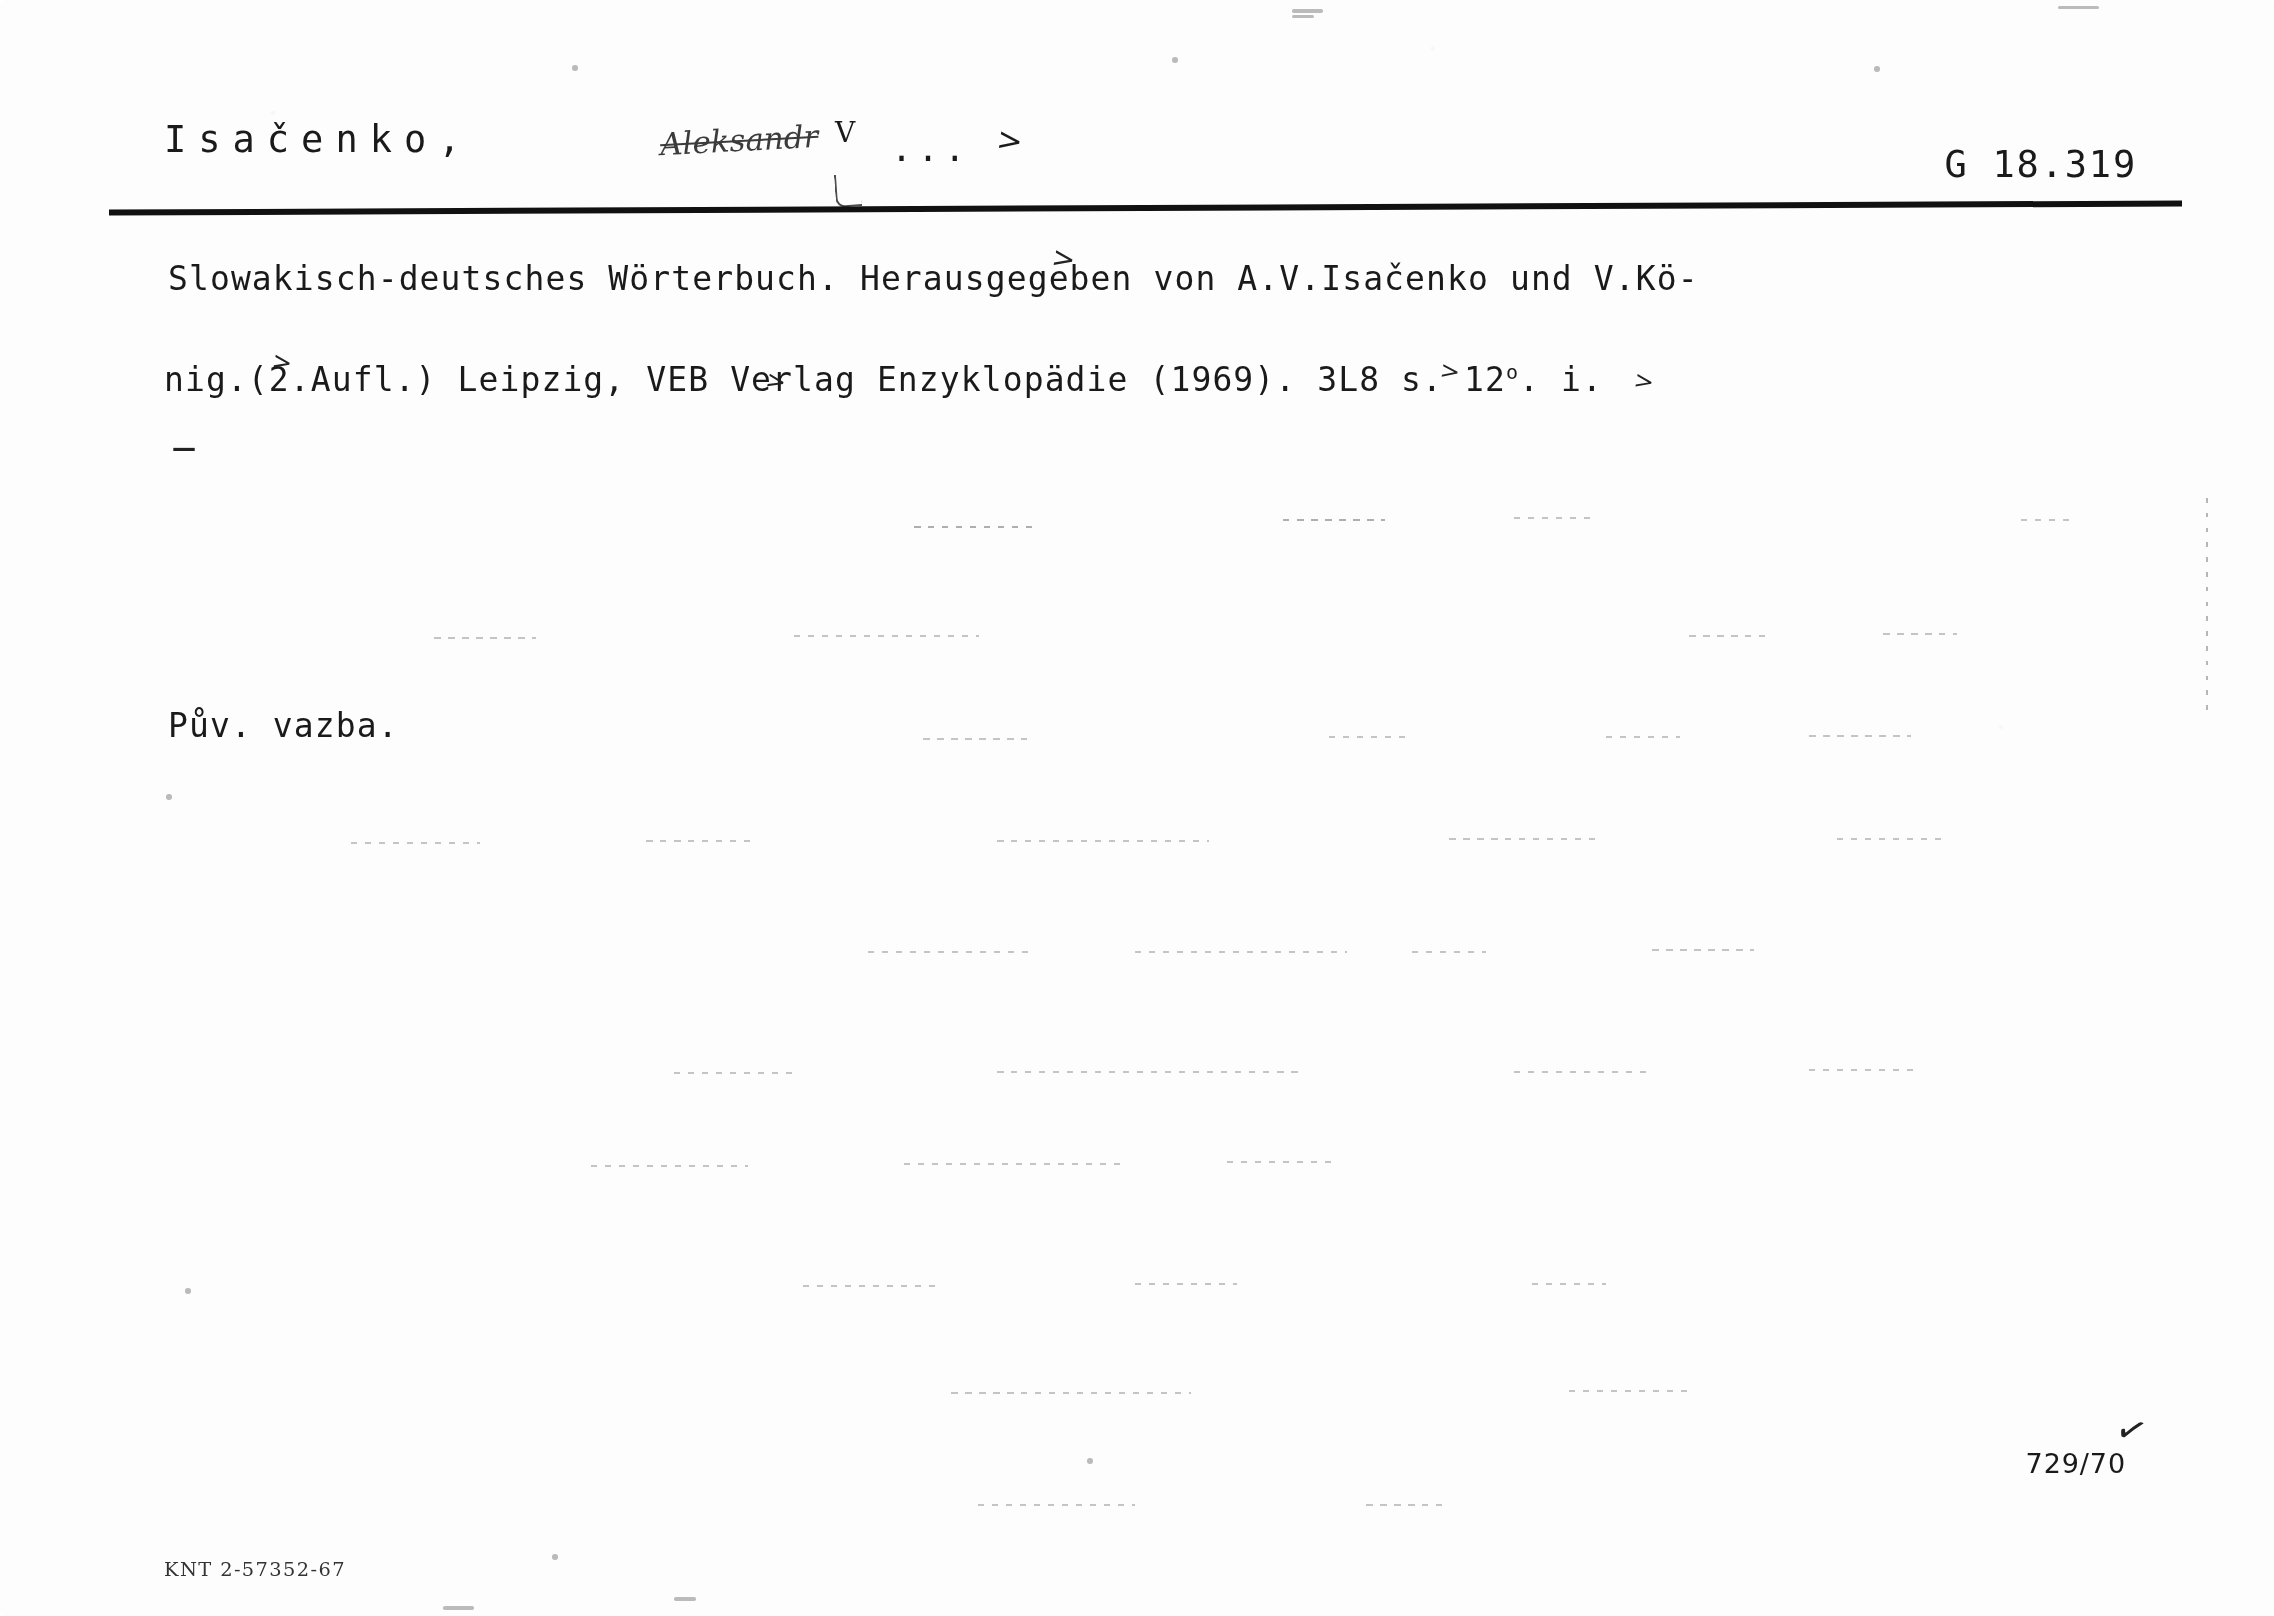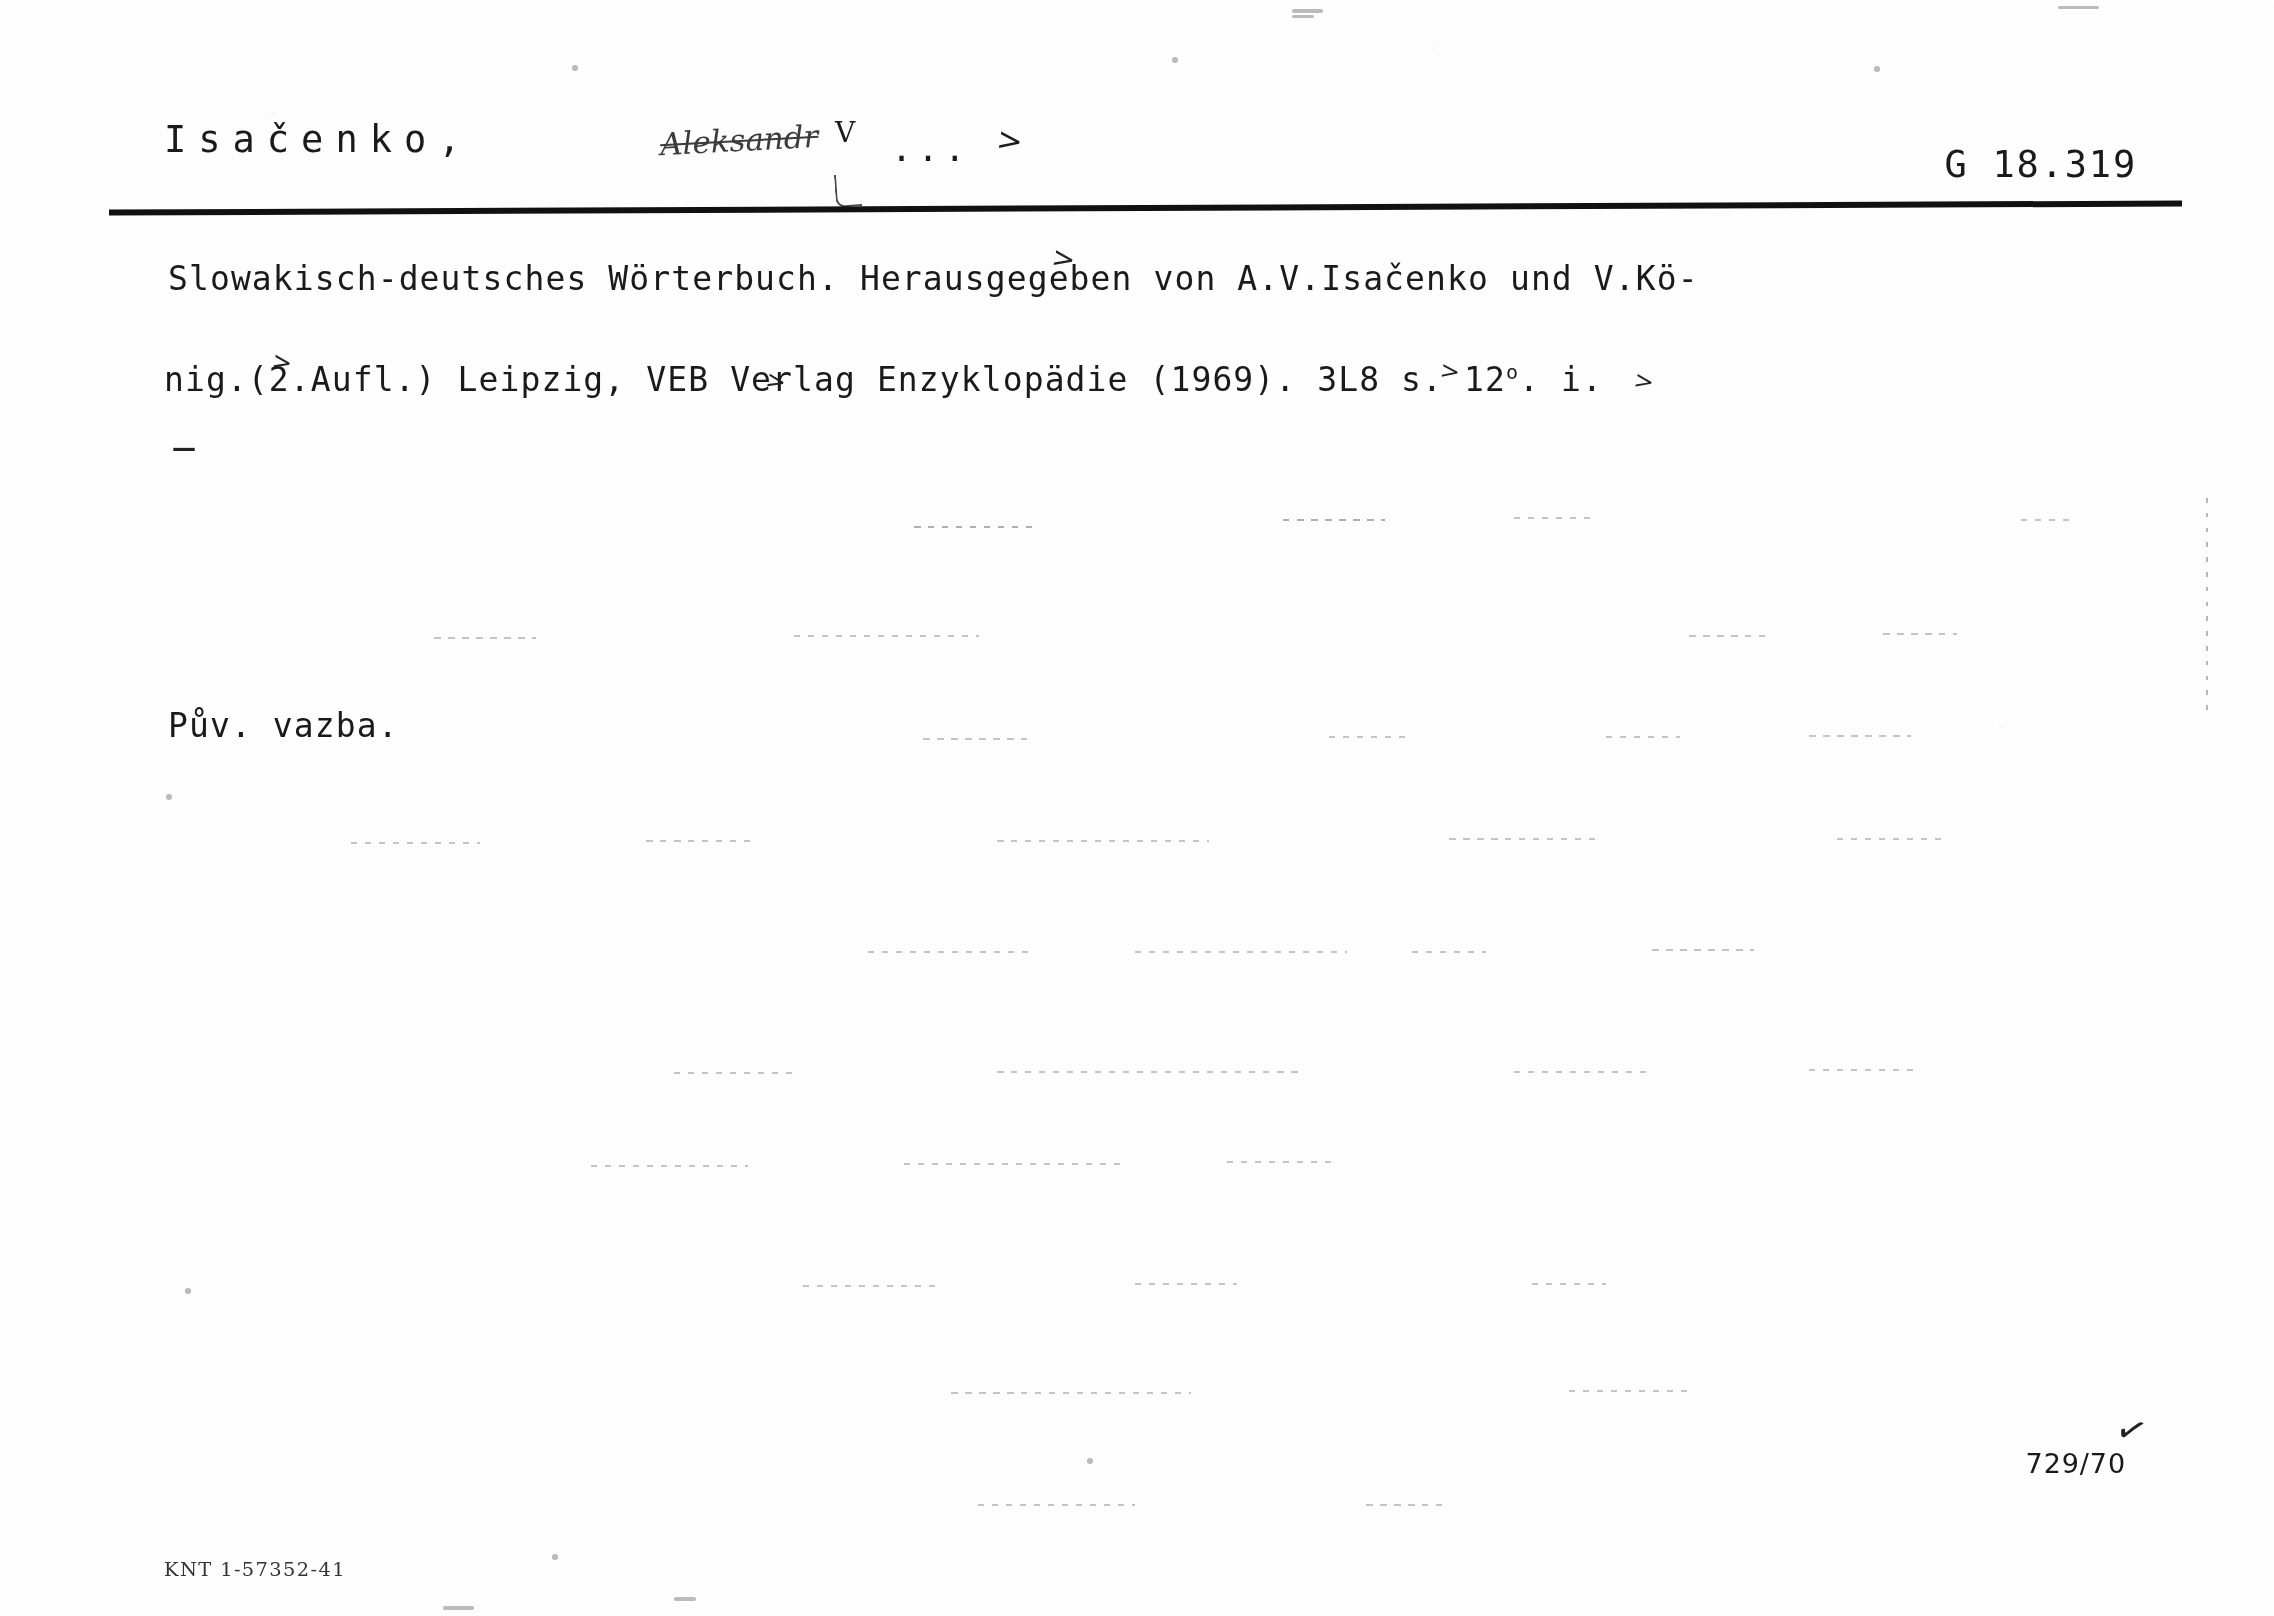--- a/index.html
+++ b/index.html
@@ -213,21 +213,21 @@
   <div class="mark m1">&gt;</div>
   <div class="mark m3">&lt;</div>
   <div class="mark m4">&gt;</div>
   <div class="mark m5">&lt;</div>
   <div class="mark m6">&gt;</div>
   <div class="mark m7">—</div>
 
   <div class="order-no">729/70</div>
   <div class="order-check">✓</div>
 
-  <div class="footer-code">KNT 1-57352-41</div>
+  <div class="footer-code">KNT 2-57352-67</div>
 
   <div class="vdots"></div>
 
   <div class="dash" style="left:914px; top:526px; width:120px;"></div>
   <div class="dash" style="left:1283px; top:519px; width:102px;"></div>
   <div class="dash thin" style="left:1514px; top:517px; width:83px;"></div>
   <div class="dash thin" style="left:2021px; top:519px; width:55px;"></div>
 
   <div class="dash thin" style="left:434px; top:637px; width:102px;"></div>
   <div class="dash thin" style="left:794px; top:635px; width:185px;"></div>

